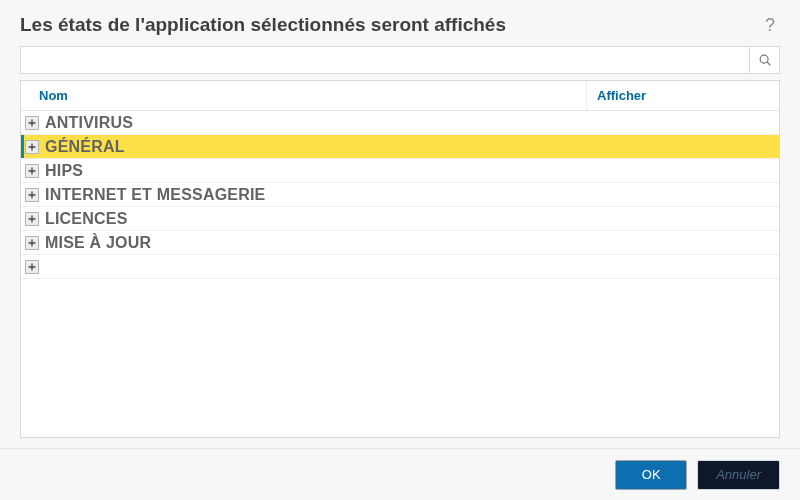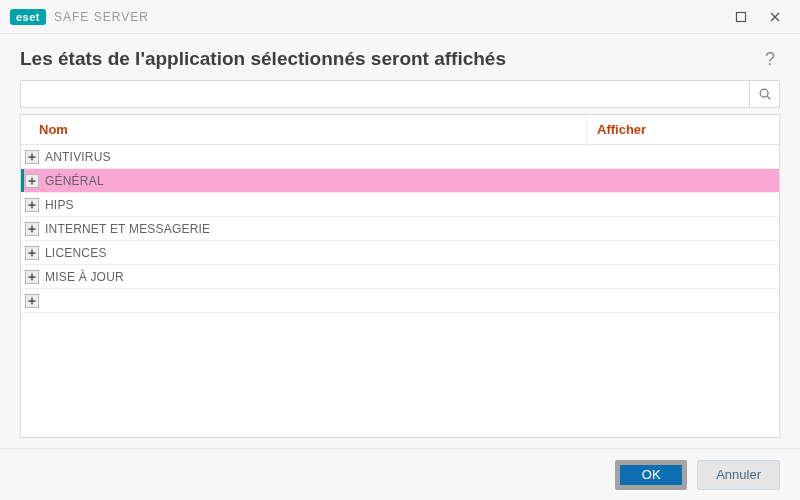--- a/index.html
+++ b/index.html
@@ -45,77 +45,58 @@
     border-left: 1px solid #d9d9d9; color: #777; cursor: pointer;
   }
   .search-btn svg { width: 14px; height: 14px; }
 
   .table {
     margin-top: 6px; border: 1px solid #d9d9d9; background: #fff;
     flex: 1; display: flex; flex-direction: column; overflow: hidden;
   }
   .thead {
     display: flex; align-items: center; height: 30px; border-bottom: 1px solid #e4e4e4;
-    color: #c2410c; font-size: 13px; font-weight: 600;
+    color: #0369a1; font-size: 13px; font-weight: 600;
   }
   .thead .col-name { flex: 1; padding-left: 18px; border-right: 1px solid #ececec; line-height: 30px; }
   .thead .col-show { width: 192px; padding-left: 10px; line-height: 30px; }
 
   .tbody { flex: 1; overflow: auto; }
   .row {
     display: flex; align-items: center; height: 24px; border-bottom: 1px solid #eee;
     position: relative;
   }
-  .row.selected { background: #f9a8d4; }
+  .row.selected { background: #fde047; }
   .row.selected::before {
     content: ""; position: absolute; left: 0; top: 0; bottom: 0; width: 3px; background: #0a8a94;
   }
   .expander {
     width: 14px; height: 14px; margin: 0 6px 0 4px;
     display: flex; align-items: center; justify-content: center;
     border: 1px solid #b5b5b5; background: #ededed; color: #4a4a4a; cursor: pointer;
   }
   .expander svg { width: 10px; height: 10px; }
-  .row-label { font-size: 12px; font-weight: 400; color: #636363; letter-spacing: 0.2px; }
+  .row-label { font-size: 16px; font-weight: 700; color: #636363; letter-spacing: 0.2px; }
 
   .footer {
     height: 52px; display: flex; align-items: center; justify-content: flex-end;
     gap: 10px; padding: 0 20px; border-top: 1px solid #e6e6e6; background: #f7f7f7;
   }
   .btn {
     min-width: 72px; height: 30px; padding: 0 18px; font-size: 13px;
     border-radius: 2px; cursor: pointer; display: flex; align-items: center; justify-content: center;
   }
-  .btn-primary { background: #0e6fb0; color: #fff; border: 5px solid #a3a3a3; }
-  .btn-secondary { background: #e5e5e5; color: #4a6a82; border: 1px solid #cddae4; }
+  .btn-primary { background: #0e6fb0; color: #fff; border: 1px solid #a3a3a3; }
+  .btn-secondary { background: #0f172a; color: #4a6a82; border: 1px solid #cddae4; font-style: italic; }
 </style>
 </head>
 <body>
 
 <div class="window">
 
-  <div class="titlebar">
-    <div class="brand">
-      <span class="brand-badge">eset</span>
-      <span class="brand-text">SAFE SERVER</span>
-    </div>
-    <div class="title-spacer"></div>
-    <div class="win-controls">
-      <div class="win-btn">
-        <svg viewBox="0 0 12 12">
-            <rect x="1.5" y="1.5" width="9" height="9" fill="none" stroke="currentColor" stroke-width="1.2"></rect>
-          </svg>
-      </div>
-      <div class="win-btn">
-        <svg viewBox="0 0 12 12">
-            <path d="M2 2 L10 10 M10 2 L2 10" stroke="currentColor" stroke-width="1.4" fill="none"></path>
-          </svg>
-      </div>
-    </div>
-  </div>
 
   <div class="header-row">
     <h1>Les états de l'application sélectionnés seront affichés</h1>
     <div class="help-btn">?</div>
   </div>
 
   <div class="body">
     <div class="search-row">
       <input class="search-input" type="text" value="" style="">
       <div class="search-btn">

